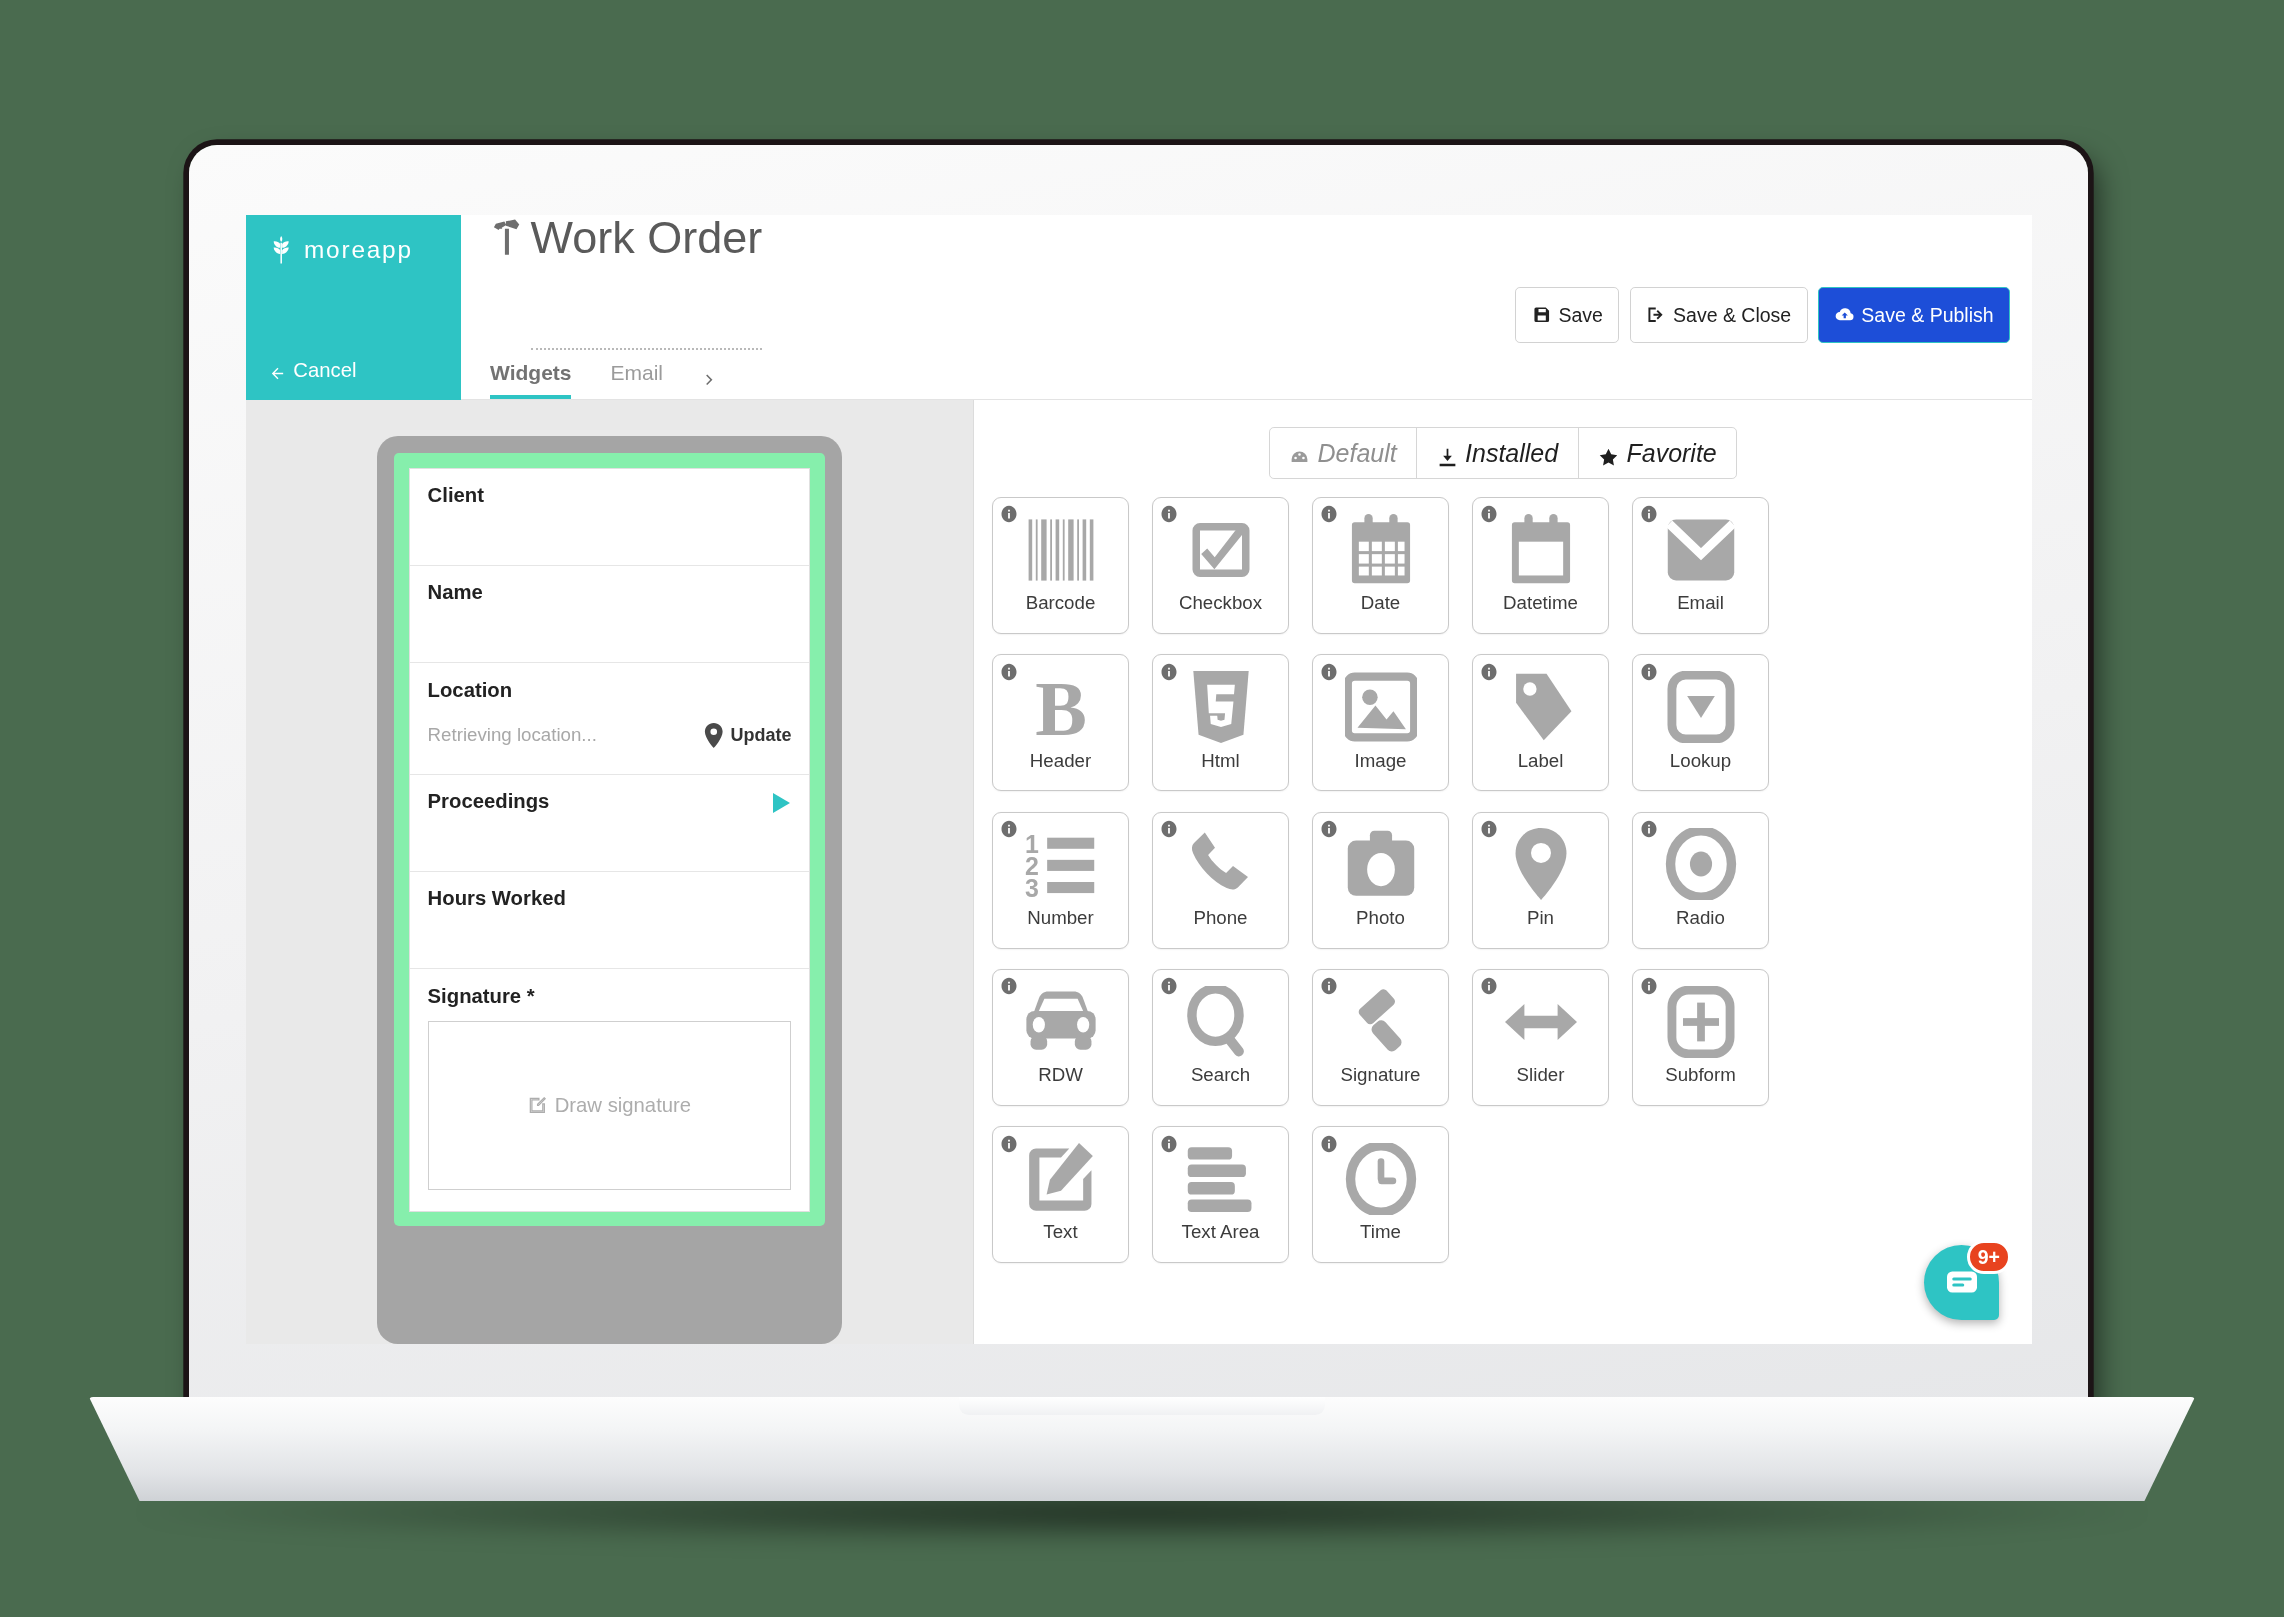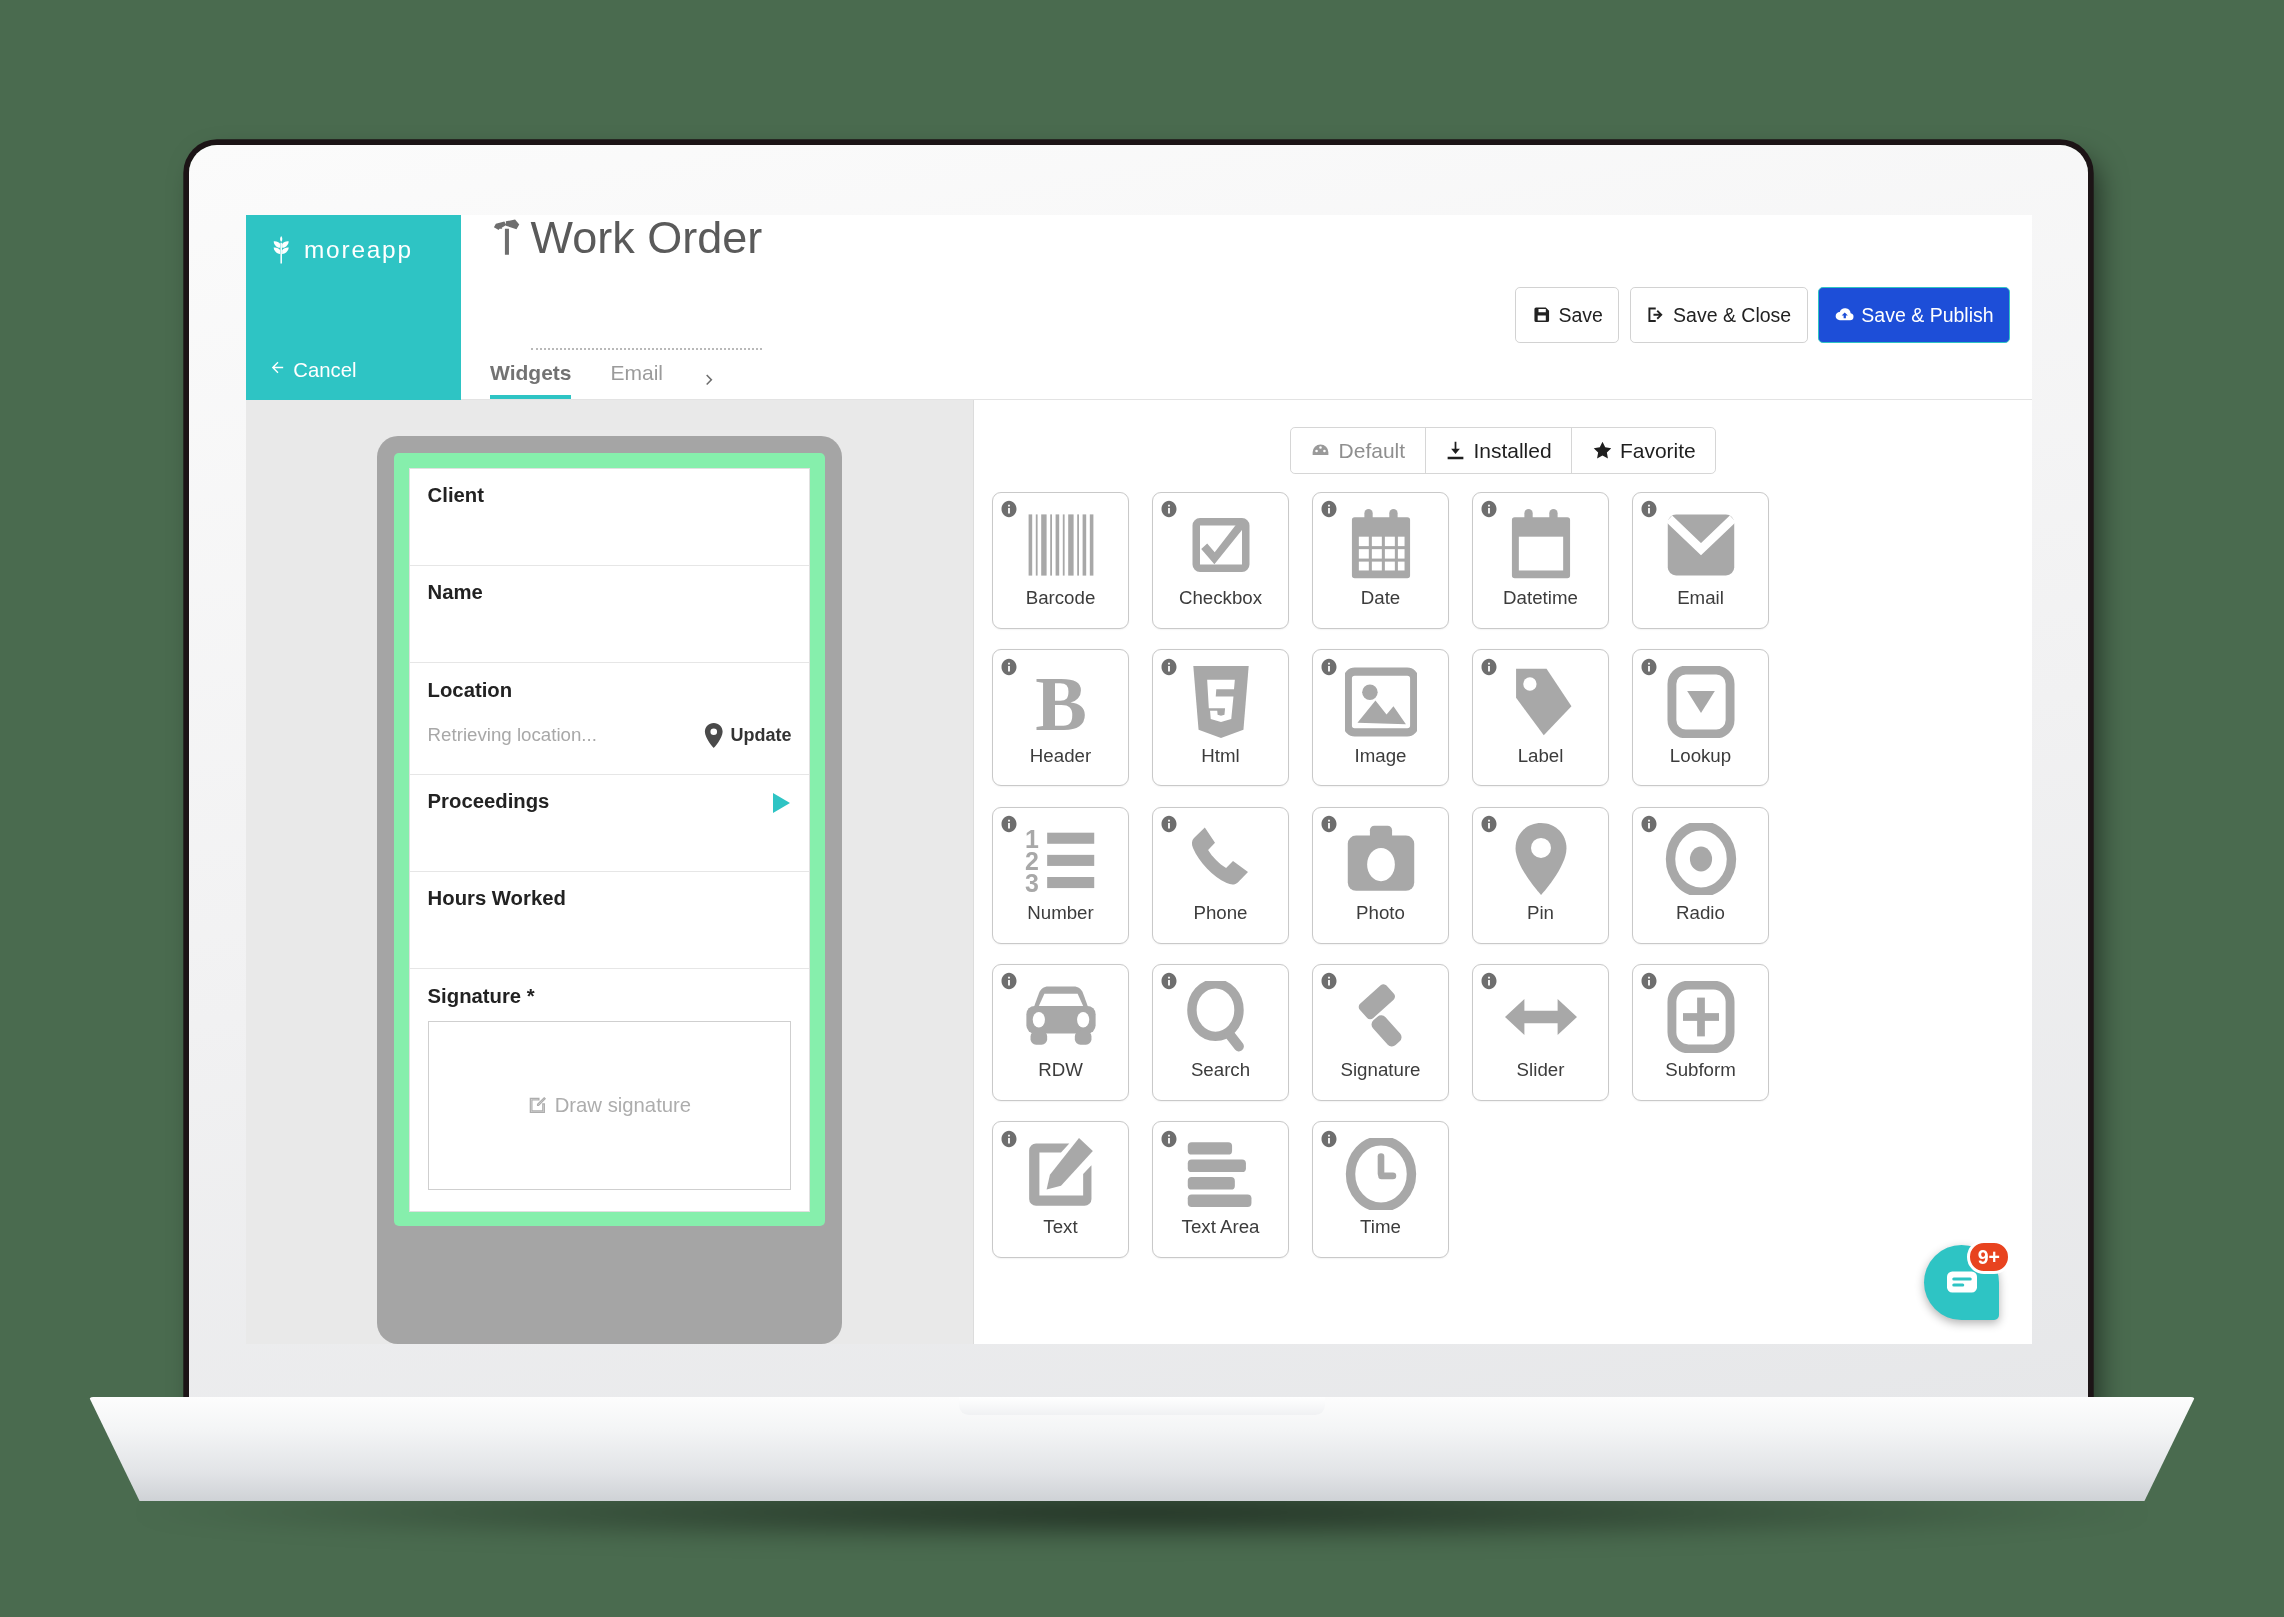--- a/index.html
+++ b/index.html
@@ -59,21 +59,21 @@
   .topbar { display: flex; height: 185px; flex: 0 0 185px; background: #fff; }
   .brand {
     width: 215px; background: #2ec4c4; color: #fff;
     display: flex; flex-direction: column; justify-content: space-between;
     padding: 21px 0 18px 0;
   }
   .brand-logo { display: flex; align-items: center; gap: 10.6px; padding-left: 23px; }
   .wheat-icon { width: 24.4px; height: 28px; display: block; }
   .brand-word { font-size: 24.4px; letter-spacing: 1.8px; font-weight: 300; }
   .cancel-btn {
-    display: flex; align-items: flex-start; gap: 7.3px;
+    display: flex; align-items: flex-end; gap: 7.3px;
     padding-left: 23px; font-size: 20.3px; color: #fff; cursor: pointer;
   }
   .arrow-left { width: 17px; height: 17px; fill: #fff; }
 
   .topbar-right { flex: 1; position: relative; display: flex; flex-direction: column; }
   .title-row { flex: 1; display: flex; padding-left: 29px; }
   .hammer-icon { width: 34px; height: 39px; margin-right: 6.5px; margin-top: 3.3px; }
   .form-title {
     font-size: 45px; font-weight: 300; color: #5a5a5a; line-height: 1;
     border-bottom: 2.4px dotted #b9b9b9; padding-bottom: 9px;
@@ -134,23 +134,23 @@
     display: flex; align-items: center; justify-content: center; gap: 8.1px;
   }
   .sig-text { font-size: 20.3px; color: #adadad; }
   .pencil-sq { width: 18.7px; height: 18.7px; fill: none; stroke: #adadad; stroke-width: 1.6; }
 
   
   .widget-pane { flex: 1; background: #fff; display: flex; flex-direction: column; overflow: hidden; }
   .filter-bar { display: flex; justify-content: center; padding: 27px 0 18px 0; }
   .seg-group { display: flex; border: 0.8px solid #d6d6d6; border-radius: 4.9px; overflow: hidden; background: #fff; }
   .seg {
-    display: flex; align-items: center; gap: 7.3px;
-    padding: 10.6px 19.5px; font-size: 21px; cursor: pointer;
-    border-right: 0.8px solid #d6d6d6; color: #1f1f1f;
+    display: flex; align-items: flex-end; gap: 7.3px;
+    padding: 10.6px 19.5px; font-size: 25px; cursor: pointer;
+    border-right: 0.8px solid #d6d6d6; color: #1f1f1f; font-style: italic;
   }
   .seg:last-child { border-right: none; }
   .seg.muted { color: #8f8f8f; }
   .seg svg { width: 21px; height: 21px; }
 
   .grid-wrap { flex: 1; overflow: hidden; padding: 0 0 16px 18px; }
   .wgrid { display: grid; grid-template-columns: repeat(5, 137px); gap: 20.3px 23px; }
   .wcard {
     width: 137px; height: 137px; border: 0.8px solid #c9c9c9; border-radius: 9px;
     background: #fff; position: relative; cursor: pointer;

